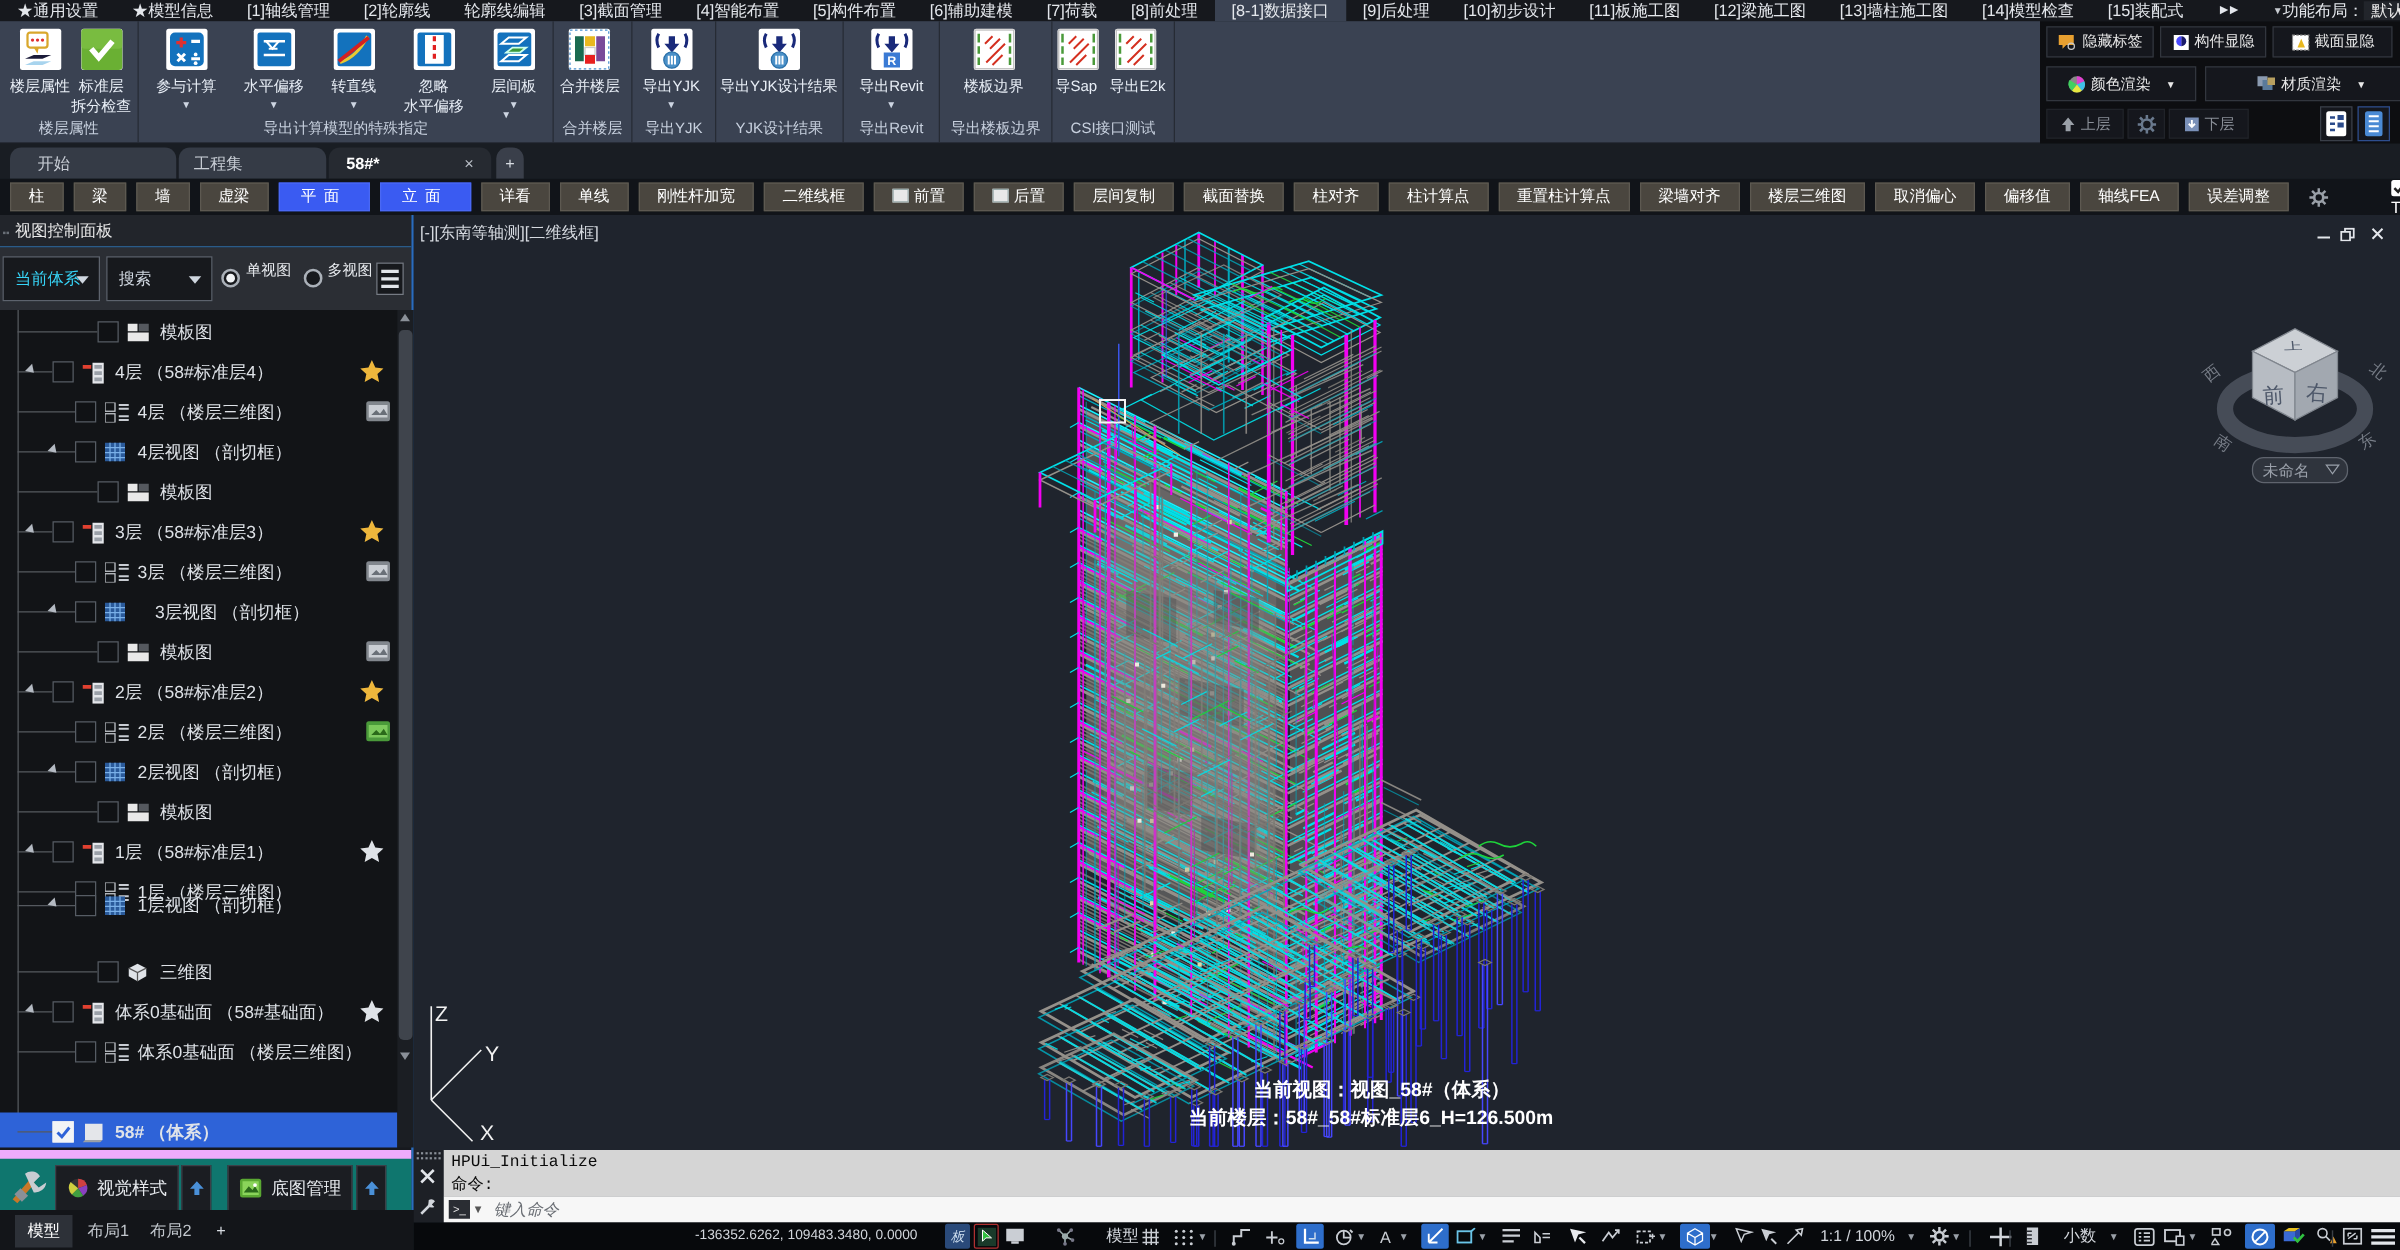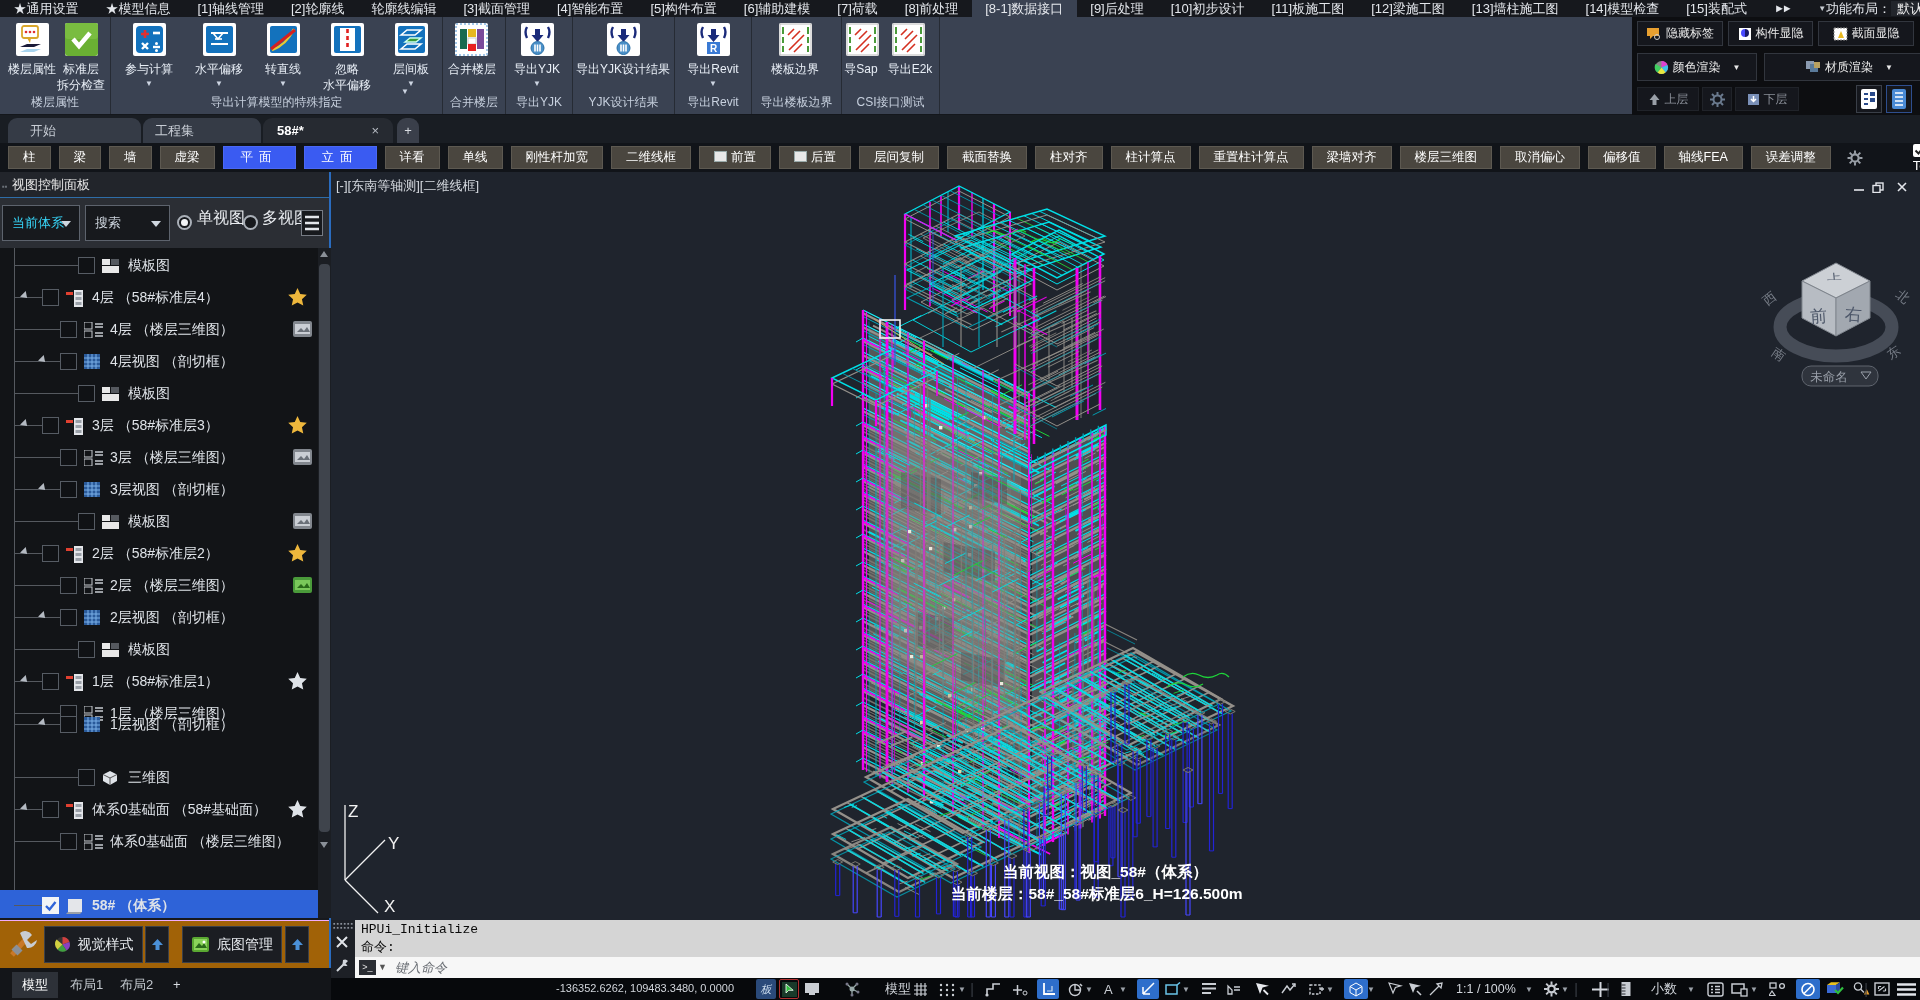--- a/index.html
+++ b/index.html
@@ -30,34 +30,34 @@
 .tbtn.blue{background:#3a5bf2;border-color:#4a68f4;padding:0 17px;letter-spacing:6px}
 .tbtn .ic{display:inline-block;width:13px;height:11px;background:#e8e8e8;border:1px solid #9aa;vertical-align:-1px;margin-right:4px;position:relative}
 
 #leftpanel{position:absolute;left:0;top:172px;width:331px;height:796px;background:#17191e;border-right:2px solid #2a6cbf}
 #lp-head{position:absolute;left:0;top:0;width:329px;height:26px;background:#22252b;color:#e8e8e8;font-size:13px;line-height:26px;border-bottom:1px solid #2e6da8}
 #lp-ctrl{position:absolute;left:0;top:26px;width:329px;height:50px;background:#2b2e34}
 .combo{position:absolute;top:7px;height:36px;background:#17191d;border:1px solid #5d636d;color:#cfd6df;font-size:13px;line-height:34px;padding-left:9px}
 .combo .ca{position:absolute;right:8px;top:15px;width:0;height:0;border-left:5px solid transparent;border-right:5px solid transparent;border-top:6px solid #cfd6df}
 .radio{position:absolute;top:17px;width:15px;height:15px;border-radius:50%;border:2px solid #aab0b8;background:#17191d}
 .radio.sel::after{content:"";position:absolute;left:2.2px;top:2.2px;width:7px;height:7px;border-radius:50%;background:#f2f4f6}
-.rlbl{position:absolute;top:10px;font-size:16px;color:#e8ebef}
+.rlbl{position:absolute;top:10px;font-size:12px;color:#e8ebef}
 #lp-tree{position:absolute;left:0;top:76px;width:318px;height:670px;background:#121417;overflow:hidden}
 .trow{position:absolute;left:0;width:318px;height:32px}
 .trow .cb{position:absolute;top:7px;width:17px;height:17px;border:1px solid #565c64;background:#101215}
 .trow .txt{position:absolute;top:7px;font-size:14px;color:#dfe3e8;white-space:nowrap}
 .trow .star{position:absolute;left:288px;top:6px}
 .trow .star.wh{color:#dfe3e8}
 .trow .thumb{position:absolute;left:293px;top:7px;width:19px;height:16px;background:#82878e;border-radius:2px}
 .trow.selrow .selbg{position:absolute;left:0;top:0;width:318px;height:30px;background:#2e63d8}
 .tline{position:absolute;background:#55595f}
 .texp{position:absolute;width:0;height:0;border-top:4.5px solid transparent;border-bottom:4.5px solid transparent;border-left:6.5px solid #b4bac2}
 .texp.open{transform:rotate(45deg)}
 #lp-scroll{position:absolute;left:318px;top:76px;width:13px;height:670px;background:#1b1e23}
-#lp-bottom{position:absolute;left:0;top:748px;width:329px;height:48px;background:#a16207;border-top:1px solid #f0abfc}
+#lp-bottom{position:absolute;left:0;top:748px;width:329px;height:48px;background:#0f766e;border-top:7px solid #f0abfc}
 .lpbtn{position:absolute;top:5px;height:37px;background:#1b1d22;border:1px solid #3c4048;color:#e6e9ed;font-size:14px;display:flex;align-items:center;justify-content:center;gap:7px}
 
 #viewport{position:absolute;left:331px;top:172px;width:1589px;height:748px;background:#1f242d;overflow:hidden}
 #vp-title{position:absolute;left:5px;top:5px;font-size:13px;color:#d6dae0}
 #vp-wins{position:absolute;right:10px;top:9px;color:#e4e7ec;font-size:13px;letter-spacing:10px}
 .vptext{position:absolute;color:#fff;font-weight:bold;font-size:15.5px;white-space:nowrap}
 
 #cmdgray{position:absolute;left:355px;top:920px;width:1565px;height:37px;background:#d5d5d5;font-family:"Liberation Mono",monospace;font-size:13px;color:#0a0a0a;line-height:18px;padding:1px 6px}
 #cmdside{position:absolute;left:331px;top:920px;width:24px;height:58px;background:#1d2026}
 #cmdinput{position:absolute;left:355px;top:957px;width:1565px;height:21px;background:#f7f7f7;font-size:13px;color:#555}
@@ -425,21 +425,21 @@
           </svg></div>
       </div>
       <div class="trow" style="top:226px">
         <div class="tline" style="left:14px;top:15px;width:46px;height:1px"></div>
         <div class="texp open" style="left:40px;top:10px"></div>
         <div class="cb" style="left:60px"></div>
         <div style="position:absolute;left:84px;top:8px"><svg width="17" height="16">
             <rect x="0" y="0" width="16" height="15" fill="#2a5a9a"></rect>
             <path d="M0,4 h16 M0,8 h16 M0,12 h16 M4,0 v15 M8,0 v15 M12,0 v15" stroke="#7ab0e8" stroke-width="1"></path>
           </svg></div>
-        <div class="txt" style="left:110px;text-align:right;">3层视图 （剖切框）</div>
+        <div class="txt" style="left:124px;text-align:right;">3层视图 （剖切框）</div>
       </div>
       <div class="trow" style="top:258px">
         <div class="tline" style="left:14px;top:15px;width:64px;height:1px"></div>
         <div class="cb" style="left:78px"></div>
         <div style="position:absolute;left:102px;top:8px"><svg width="18" height="16">
             <rect x="0" y="1" width="8" height="6" fill="#e8e8e8"></rect>
             <rect x="9" y="1" width="8" height="6" fill="#55595f"></rect>
             <rect x="0" y="8" width="17" height="7" fill="#e8e8e8"></rect>
           </svg></div>
         <div class="txt" style="left:128px;">模板图</div>

